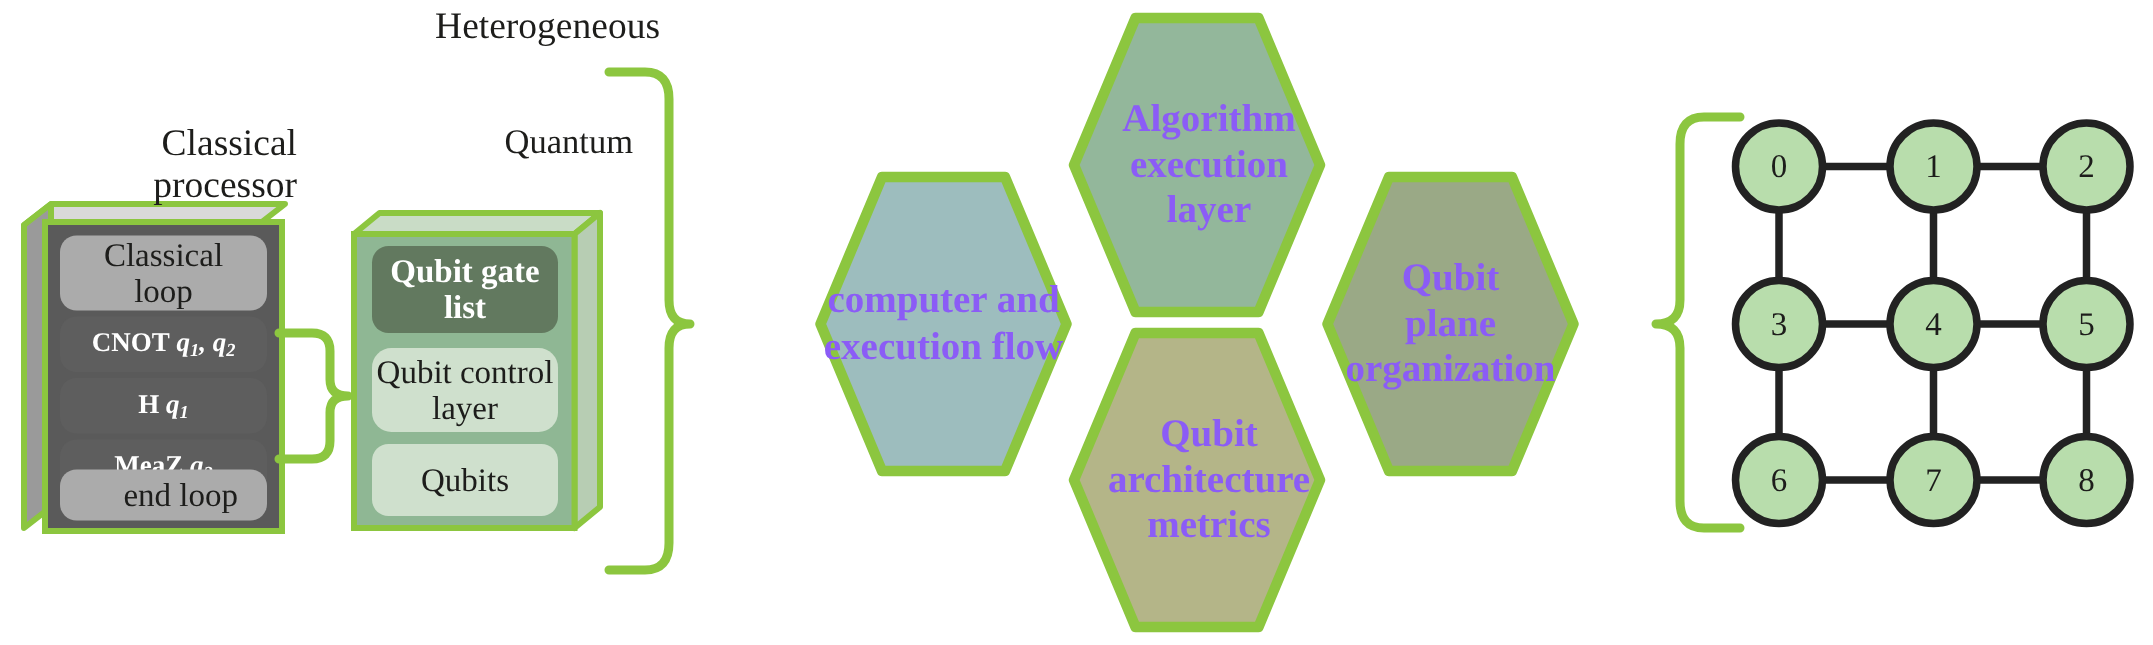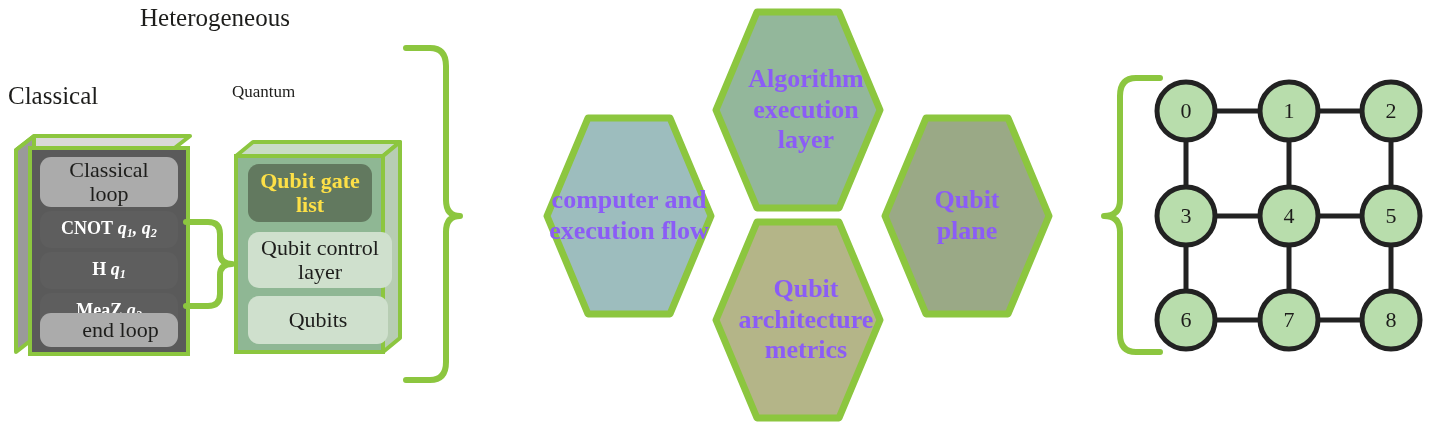--- a/index.html
+++ b/index.html
@@ -3,32 +3,32 @@
 <meta charset="utf-8">
 <style>
   html,body{margin:0;padding:0;background:#ffffff;}
   body{
     width:1435px;height:430px;position:relative;overflow:hidden;
     font-family:"Liberation Serif","DejaVu Serif",serif;
     color:#1a1a1a;
   }
   .stage{position:absolute;left:0;top:0;width:1435px;height:430px;}
   svg.layer{position:absolute;left:0;top:0;width:1435px;height:430px;}
-  .lbl{position:absolute;text-align:left;line-height:1.12;color:#1d1d1b;}
+  .lbl{position:absolute;text-align:right;line-height:1.12;color:#1d1d1b;}
   .title-arch{left:140px;top:4px;width:300px;font-size:25px;}
   .title-classical{left:8px;top:82px;width:190px;font-size:25px;}
-  .title-quantum{left:232px;top:82px;width:190px;font-size:17px;}
+  .title-quantum{left:232px;top:82px;width:190px;font-size:23px;}
 
   .boxitem{
     position:absolute;display:flex;align-items:center;justify-content:center;
     text-align:center;line-height:1.07;border-radius:11px;box-sizing:border-box;
   }
   .cp-light{background:#ababab;color:#1d1d1b;font-size:22px;}
   .cp-dark{background:#5e5e5e;color:#ffffff;font-size:18px;font-weight:bold;}
-  .qa-dark{background:#62795f;color:#fde047;font-size:22px;font-weight:bold;}
+  .qa-dark{background:#62795f;color:#ffffff;font-size:22px;font-weight:bold;}
   .qa-light{background:#cfe0cd;color:#1d1d1b;font-size:22px;}
 
   .hexlabel{
     position:absolute;display:flex;align-items:center;justify-content:center;
     text-align:center;color:#8b5cf6;font-weight:bold;font-size:26px;line-height:1.18;
     pointer-events:none;
   }
   .qnum{
     position:absolute;display:flex;align-items:center;justify-content:center;
     font-size:22px;color:#1d1d1b;width:54px;height:54px;
@@ -95,20 +95,21 @@
       <circle cx="1391" cy="320" r="29" fill="#b8ddac" stroke="#222222" stroke-width="5"></circle>
     </g>
   </svg>
 
   <div class="lbl title-arch">
     <div>Heterogeneous</div>
   </div>
 
   <div class="lbl title-classical">
     <div>Classical</div>
+    <div>processor</div>
   </div>
 
   <div class="lbl title-quantum">
     <div>Quantum</div>
   </div>
 
   <div class="boxitem cp-light" style="left:40px;top:157px;width:138px;height:50px;">
     <div>
       <div>Classical</div>
       <div>loop</div>
@@ -131,28 +132,28 @@
     <span>end loop</span>
   </div>
 
   <div class="boxitem qa-dark" style="left:248px;top:164px;width:124px;height:58px;">
     <div>
       <div>Qubit gate</div>
       <div>list</div>
     </div>
   </div>
 
-  <div class="boxitem qa-light" style="left:248px;top:232px;width:144px;height:56px;">
+  <div class="boxitem qa-light" style="left:248px;top:232px;width:124px;height:56px;border-radius:13px;">
     <div>
       <div>Qubit control</div>
       <div>layer</div>
     </div>
   </div>
 
-  <div class="boxitem qa-light" style="left:248px;top:296px;width:140px;height:48px;">
+  <div class="boxitem qa-light" style="left:248px;top:296px;width:124px;height:48px;">
     <span>Qubits</span>
   </div>
 
   <div class="hexlabel" style="left:537px;top:170px;width:184px;height:92px;">
     <div>
       <div>computer and</div>
       <div>execution flow</div>
     </div>
   </div>
 
@@ -169,20 +170,21 @@
       <div>Qubit</div>
       <div>architecture</div>
       <div>metrics</div>
     </div>
   </div>
 
   <div class="hexlabel" style="left:875px;top:170px;width:184px;height:92px;">
     <div>
       <div>Qubit</div>
       <div>plane</div>
+      <div>organization</div>
     </div>
   </div>
 
   <div class="qnum" style="left:1159px;top:84px;">0</div>
   <div class="qnum" style="left:1262px;top:84px;">1</div>
   <div class="qnum" style="left:1364px;top:84px;">2</div>
   <div class="qnum" style="left:1159px;top:189px;">3</div>
   <div class="qnum" style="left:1262px;top:189px;">4</div>
   <div class="qnum" style="left:1364px;top:189px;">5</div>
   <div class="qnum" style="left:1159px;top:293px;">6</div>

